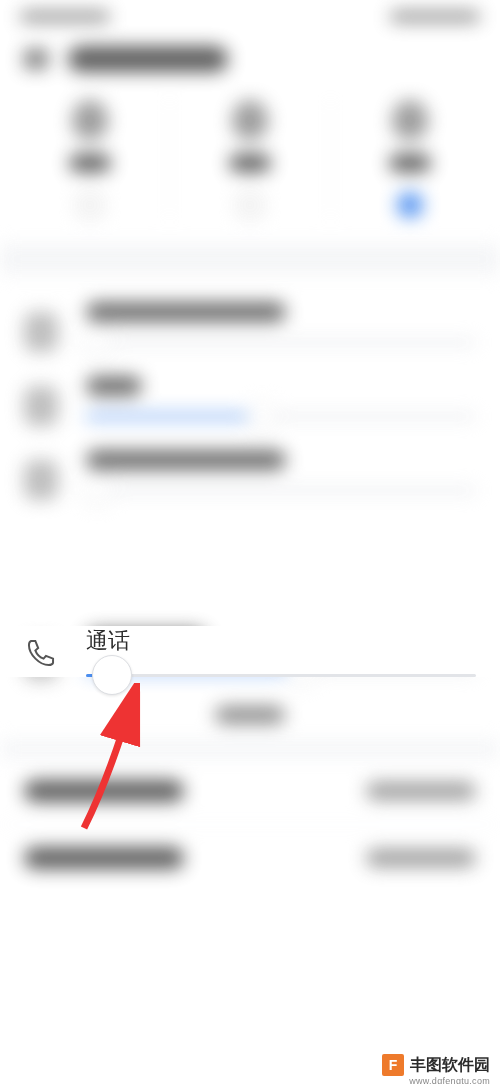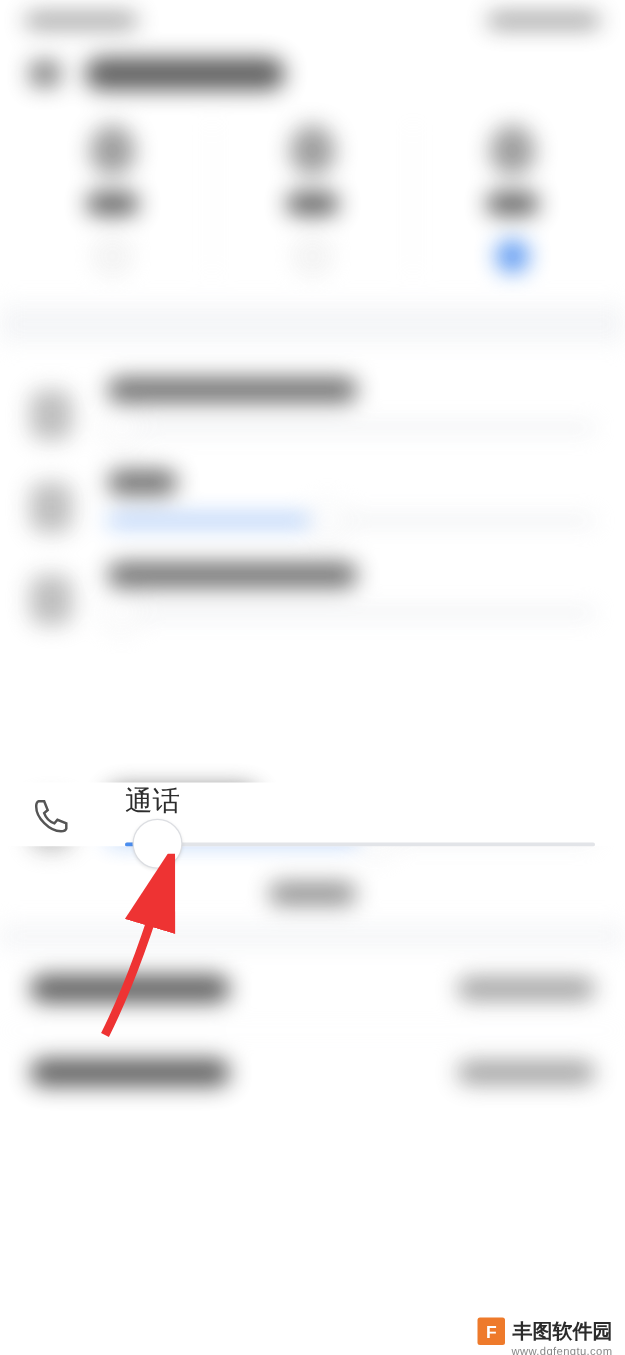--- a/index.html
+++ b/index.html
@@ -39,21 +39,21 @@
     .more-pill { width: 70px; height: 18px; background: #888; border-radius: 9px; }
 
     .sep { height: 18px; background: #f4f5f7; }
 
     .row { display: flex; justify-content: space-between; align-items: center; padding: 22px 24px; }
     .row-l { width: 160px; height: 22px; background: #555; border-radius: 11px; }
     .row-r { width: 110px; height: 18px; background: #999; border-radius: 9px; }
     .row + .row { border-top: 1px solid #eef0f3; }
 
     
-    .focus-row { position: absolute; left: 0; right: 0; top: 626px; padding: 0 24px; display: flex; align-items: flex-start; gap: 42px; background: #fff; }
+    .focus-row { position: absolute; left: 0; right: 0; top: 626px; padding: 0 24px; display: flex; align-items: flex-start; gap: 28px; background: #fff; }
     .phone-icon { width: 34px; height: 34px; margin-top: 10px; flex: none; }
     .focus-body { flex: 1; }
     .focus-label { font-size: 22px; color: #2c2c2c; margin-bottom: 18px; }
     .focus-track { height: 3px; background: #e2e4e8; border-radius: 2px; position: relative; }
     .focus-fill { height: 3px; width: 18px; background: #4b8ef0; border-radius: 2px; }
     .focus-thumb { position: absolute; top: -19px; left: 6px; width: 40px; height: 40px; background: #fff; border: 1px solid #dcdee2; border-radius: 50%; box-shadow: 0 1px 3px rgba(0,0,0,.1); }
 
     .arrow { position: absolute; top: 683px; left: 54px; width: 100px; height: 150px; pointer-events: none; }
 
     .watermark { position: absolute; right: 10px; bottom: 8px; display: flex; align-items: center; gap: 6px; }

